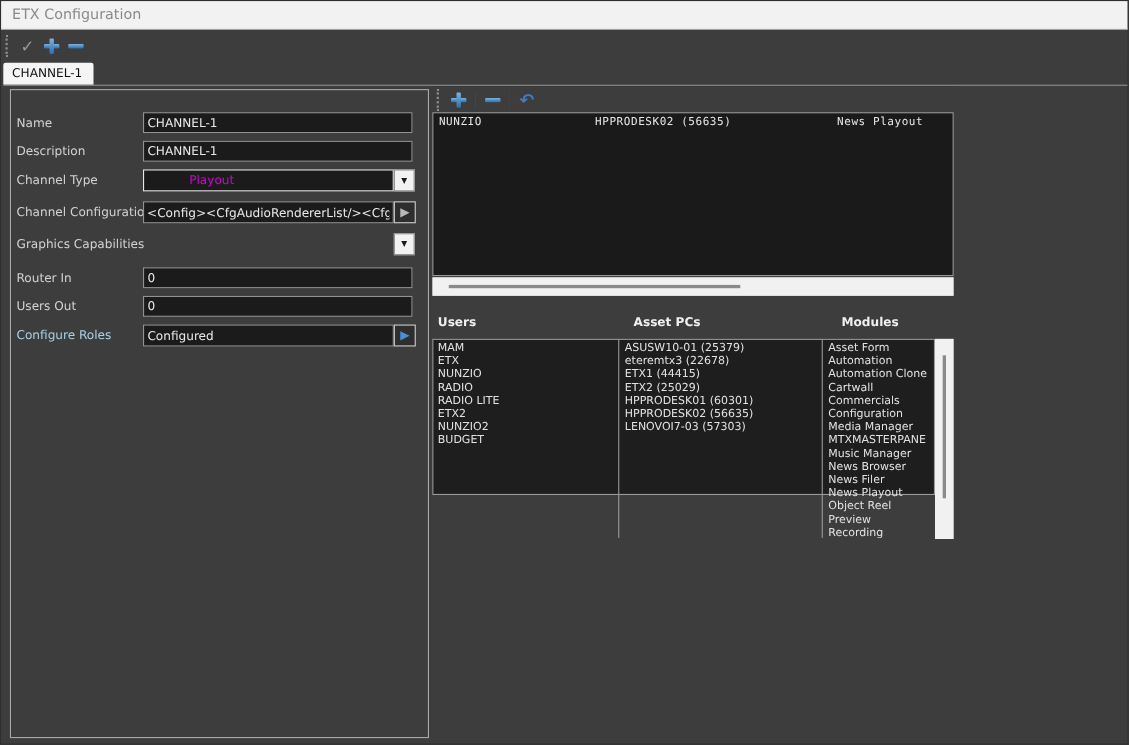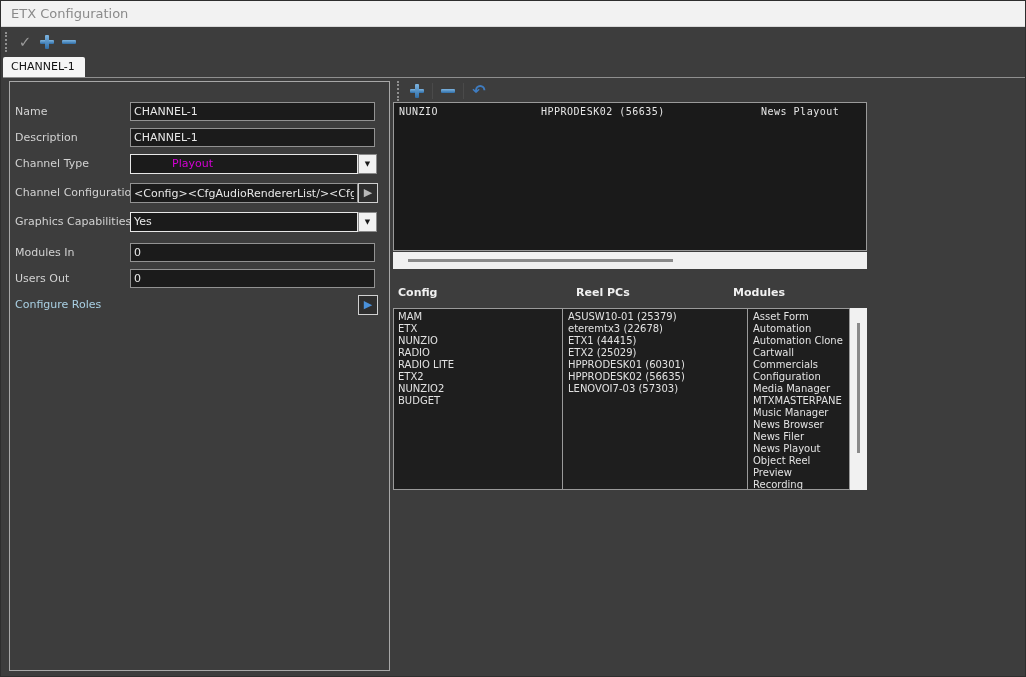--- a/index.html
+++ b/index.html
@@ -53,23 +53,23 @@
   .tl-pc { position:absolute; left:147px; }
   .tl-module { position:absolute; left:367px; }
 
   .hscroll { position:absolute; left:392px; top:251px; width:474px; height:17px; background:#f1f1f1; }
   .hthumb { position:absolute; left:15px; top:7px; width:265px; height:3px; background:#8a8a8a; }
 
   .col-headers { position:absolute; left:392px; top:283px; width:474px; height:20px; }
   .col-h { position:absolute; top:2px; font-size:11px; font-weight:bold; color:#f0f0f0; }
   .col-h.h-users { left:5px; }
   .col-h.h-pcs { left:183px; }
-  .col-h.h-modules { left:340px; }
-
-  .col-lists { position:absolute; left:392px; top:307px; width:457px; height:182px; background:#1e1e1e; border:1px solid #9a9a9a; }
+  .col-h.h-modules { left:372px; }
+
+  .col-lists { position:absolute; left:392px; top:307px; width:457px; height:142px; background:#1e1e1e; border:1px solid #9a9a9a; }
   .col { position:absolute; top:0; height:180px; overflow:hidden; padding:2px 0 0 0; }
   .col-users { left:0; width:169px; border-right:1px solid #9a9a9a; }
   .col-pcs { left:170px; width:184px; border-right:1px solid #9a9a9a; }
   .col-modules { left:355px; width:100px; }
   .li { font-size:10px; color:#e2e2e2; line-height:12px; padding-left:4px; white-space:nowrap; cursor:default; }
 
   .vscroll { position:absolute; left:849px; top:307px; width:17px; height:182px; background:#f1f1f1; }
   .vthumb { position:absolute; left:7px; top:15px; width:3px; height:130px; background:#8a8a8a; }
 </style>
 </head>
@@ -118,36 +118,36 @@
     </div>
 
     <div class="frow" style="top:101px">
       <span class="flabel">Channel Configuration</span>
       <input class="ffield" value="&lt;Config&gt;&lt;CfgAudioRendererList/&gt;&lt;CfgSpecEtxF" style="">
       <div class="arrow-btn gray"><span>▶</span></div>
     </div>
 
     <div class="frow" style="top:130px">
       <span class="flabel">Graphics Capabilities</span>
-      <div class="fcombo">Yes</div>
       <div class="dd-btn"><span>▼</span></div>
     </div>
 
     <div class="frow" style="top:161px">
-      <span class="flabel">Modules In</span>
+      <span class="flabel">Router In</span>
       <input class="finput" value="0" style="">
     </div>
 
     <div class="frow" style="top:187px">
       <span class="flabel">Users Out</span>
       <input class="finput" value="0" style="">
     </div>
 
     <div class="frow" style="top:213px">
       <span class="flabel blue">Configure Roles</span>
+      <input class="ffield" value="Configured" style="">
       <div class="arrow-btn blue"><span>▶</span></div>
     </div>
 
   </div>
 
   <div class="toolbar tb-right">
     <div class="grip"></div>
     <div class="tb-btn">
       <span class="icon-plus"></span>
     </div>
@@ -166,22 +166,22 @@
       <span class="tl-user">NUNZIO</span>
       <span class="tl-pc">HPPRODESK02 (56635)</span>
       <span class="tl-module">News Playout</span>
     </div>
   </div>
   <div class="hscroll">
     <div class="hthumb"></div>
   </div>
 
   <div class="col-headers">
-    <span class="col-h h-users">Config</span>
-    <span class="col-h h-pcs">Reel PCs</span>
+    <span class="col-h h-users">Users</span>
+    <span class="col-h h-pcs">Asset PCs</span>
     <span class="col-h h-modules">Modules</span>
   </div>
 
   <div class="col-lists">
     <div class="col col-users">
         <div class="li">MAM</div>
         <div class="li">ETX</div>
         <div class="li">NUNZIO</div>
         <div class="li">RADIO</div>
         <div class="li">RADIO LITE</div>

